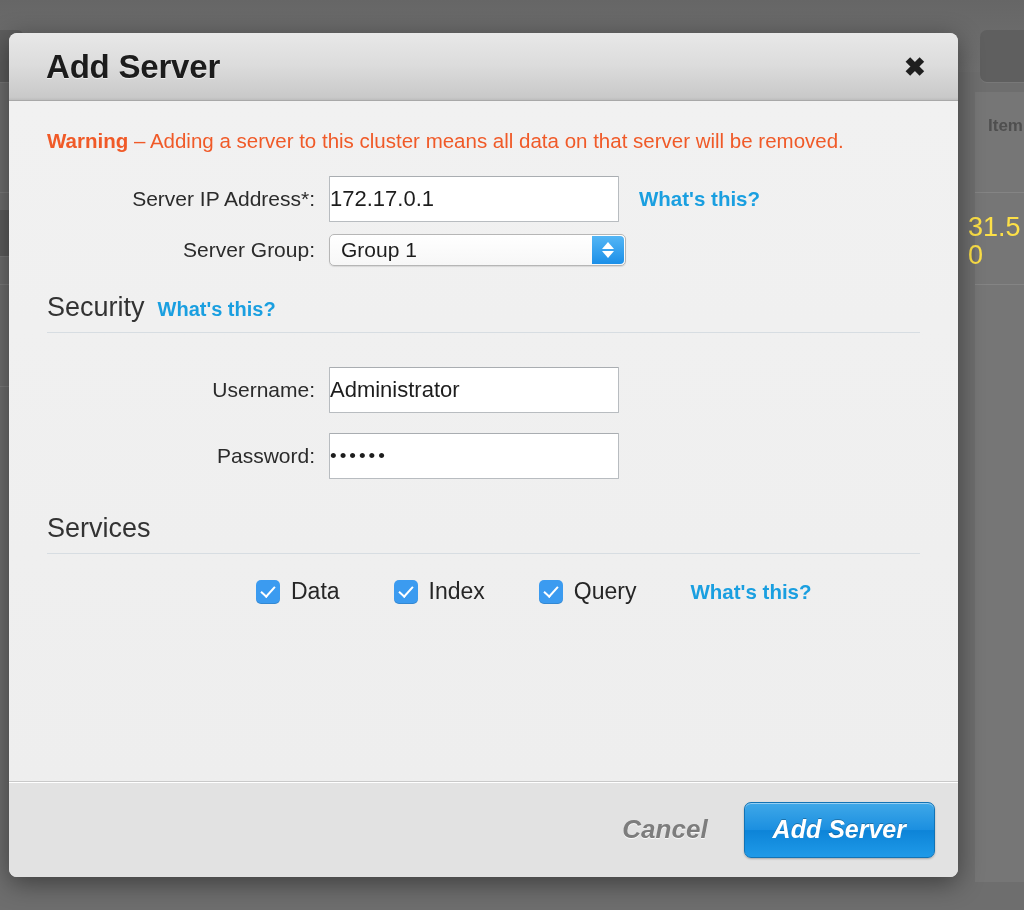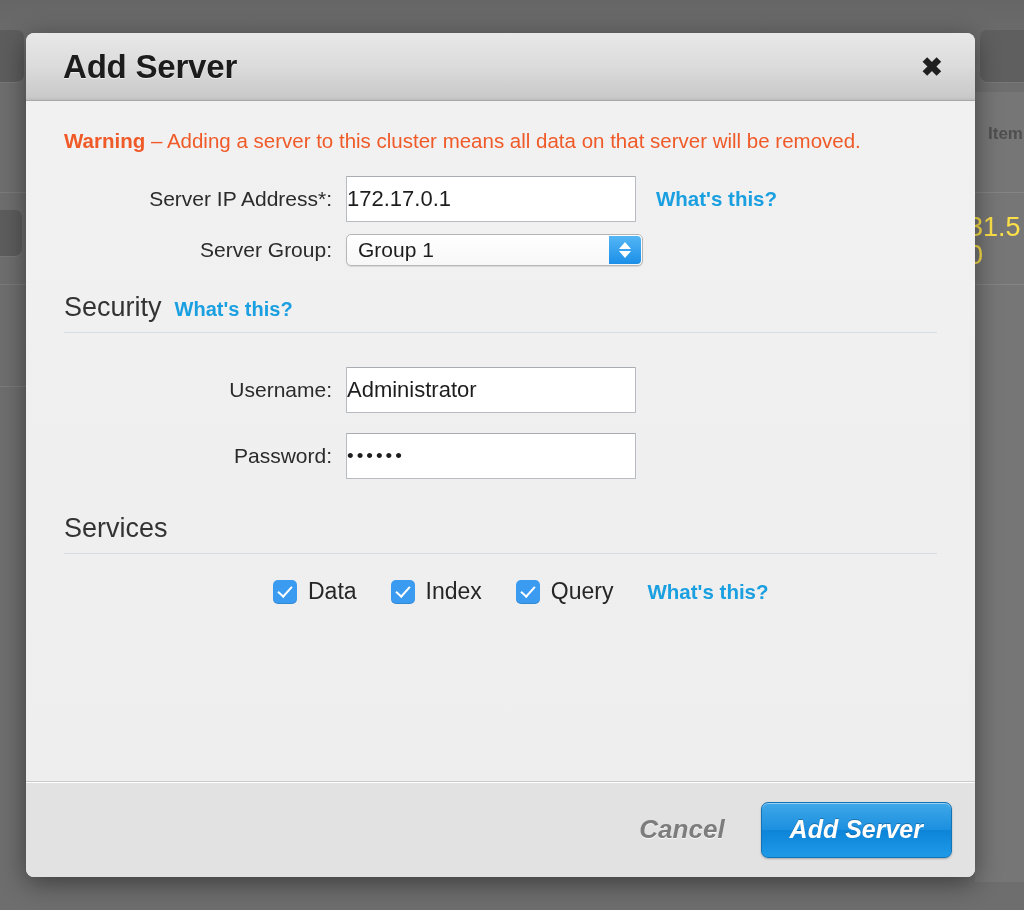--- a/index.html
+++ b/index.html
@@ -63,21 +63,21 @@
     position: absolute;
     color: #fde047;
     font-size: 27px;
     white-space: nowrap;
     text-align: left;
   }
 
   
   #modal {
     position: absolute;
-    left: 26px;
+    left: 9px;
     top: 33px;
     width: 949px;
     height: 844px;
     border-radius: 8px;
     background: #ededed;
     box-shadow: 0 6px 26px rgba(0,0,0,0.45);
     overflow: hidden;
     display: flex;
     flex-direction: column;
   }
@@ -243,20 +243,21 @@
     background: #d7dde2;
     margin-bottom: 24px;
   }
 
   
   #services-row {
     display: flex;
     align-items: center;
     padding-left: 209px;
     margin-top: 12px;
+    gap: 20px;
   }
   .check-item {
     display: flex;
     align-items: center;
     margin-right: 34px;
     cursor: pointer;
   }
   .checkbox {
     width: 24px;
     height: 24px;
@@ -329,21 +330,21 @@
   <div class="bg-topbar"></div>
   <div class="bg-card c1"></div>
   <div class="bg-card c2"></div>
   <div class="bg-card c3"></div>
   <div class="bg-panel"></div>
   <div class="bg-row-line" style="top:192px;"></div>
   <div class="bg-row-line" style="top:284px;"></div>
   <div class="bg-left-line" style="top:192px;"></div>
   <div class="bg-left-line" style="top:284px;"></div>
   <div class="bg-left-line" style="top:386px;"></div>
-  <div class="bg-text" style="left:988px; top:116px;margin-top:8px;">Item</div>
+  <div class="bg-text" style="left:988px; top:116px;">Item</div>
   <div class="bg-value" style="left:968px; top:212px; width:54px;">31.5</div>
   <div class="bg-value" style="left:968px; top:240px; width:54px;">0</div>
 </div>
 
 <div id="modal">
 
   <div id="titlebar">
     <div id="dialog-title">Add Server</div>
     <div id="close-button">✖</div>
   </div>

